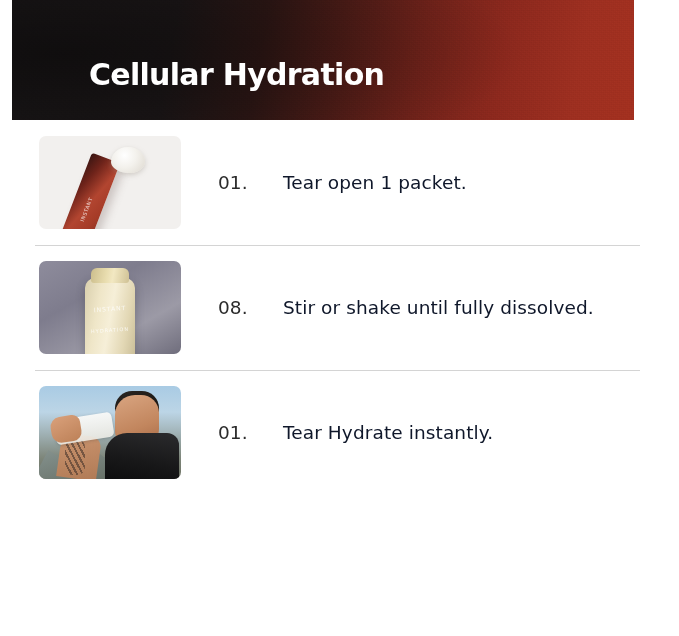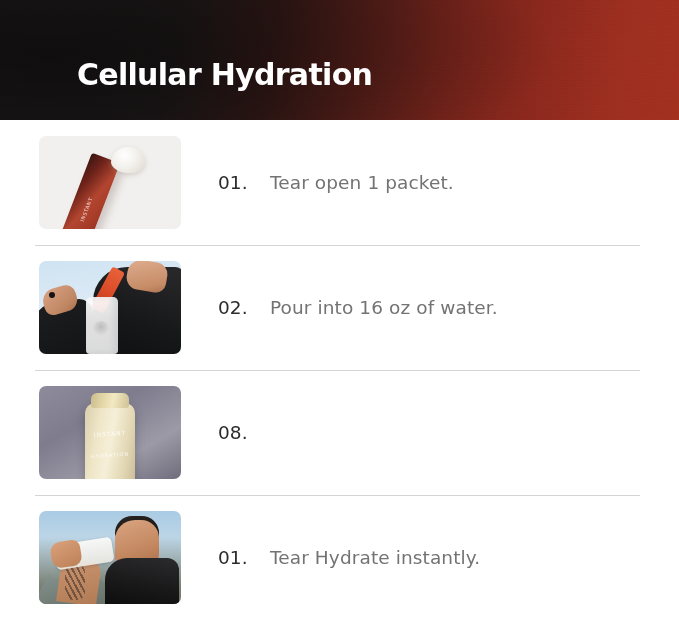--- a/index.html
+++ b/index.html
@@ -11,33 +11,34 @@
     width: 679px;
     height: 636px;
     overflow: hidden;
     font-family: "Liberation Sans", sans-serif;
     -webkit-font-smoothing: antialiased;
   }
 
   
   .header {
     position: relative;
-    width: 679px;
+    width: 622px;
     height: 120px;
     overflow: hidden;
     background:
       linear-gradient(100deg,
         #1a1718 0%,
         #1c1718 26%,
         #2e1715 40%,
         #4d1c17 52%,
         #70221a 65%,
         #8c281d 78%,
         #9d2f20 90%,
         #a3301f 100%);
+    margin-left: 12px;
   }
   .header-noise {
     position: absolute;
     inset: 0;
     pointer-events: none;
     opacity: .30;
     background-image:
       repeating-linear-gradient(0deg, rgba(255,255,255,.055) 0 1px, rgba(0,0,0,.055) 1px 2px),
       repeating-linear-gradient(90deg, rgba(255,255,255,.045) 0 1px, rgba(0,0,0,.05) 1px 2px),
       repeating-linear-gradient(37deg, rgba(255,255,255,.035) 0 1px, rgba(0,0,0,.04) 1px 3px);
@@ -339,21 +340,21 @@
     font-weight: normal;
     font-size: 18.5px;
     letter-spacing: .1px;
     white-space: nowrap;
   }
   .step-num {
     width: 52px;
     flex: 0 0 auto;
     color: #2b2b2b;
   }
-  .step-label { color: #737373; }
+  .step-label { color: #0f172a; margin-left: 13px; }
 </style>
 </head>
 <body>
 
 <div class="header">
   <div class="header-noise"></div>
   <div class="header-vignette"></div>
   <div class="header-title">
     <span>Cellular Hydration</span>
     
@@ -368,45 +369,31 @@
         <div class="stick-label">INSTANT</div>
       </div>
       <div class="powder"></div>
     </div>
     <div class="step-text">
       <span class="step-num">01.</span>
       <span class="step-label">Tear open 1 packet.</span>
     </div>
   </div>
 
-  <div class="step-row">
-    <div class="thumb thumb-pour">
-      <div class="torso"></div>
-      <div class="arm-l"></div>
-      <div class="packet"></div>
-      <div class="hand-r"></div>
-      <div class="bottle"></div>
-      <div class="hand-l"></div>
-      <div class="ring"></div>
-    </div>
-    <div class="step-text">
-      <span class="step-num">02.</span>
-      <span class="step-label">Pour into 16 oz of water.</span>
-    </div>
-  </div>
 
   <div class="step-row">
     <div class="thumb thumb-bottle">
       <div class="body"></div>
       <div class="cap"></div>
       <div class="t1">INSTANT</div>
       <div class="t2">HYDRATION</div>
     </div>
     <div class="step-text">
       <span class="step-num">08.</span>
+      <span class="step-label">Stir or shake until fully dissolved.</span>
     </div>
   </div>
 
   <div class="step-row">
     <div class="thumb thumb-drink">
       <div class="mtn"></div>
       <div class="hair"></div>
       <div class="head"></div>
       <div class="body2"></div>
       <div class="arm"></div>

